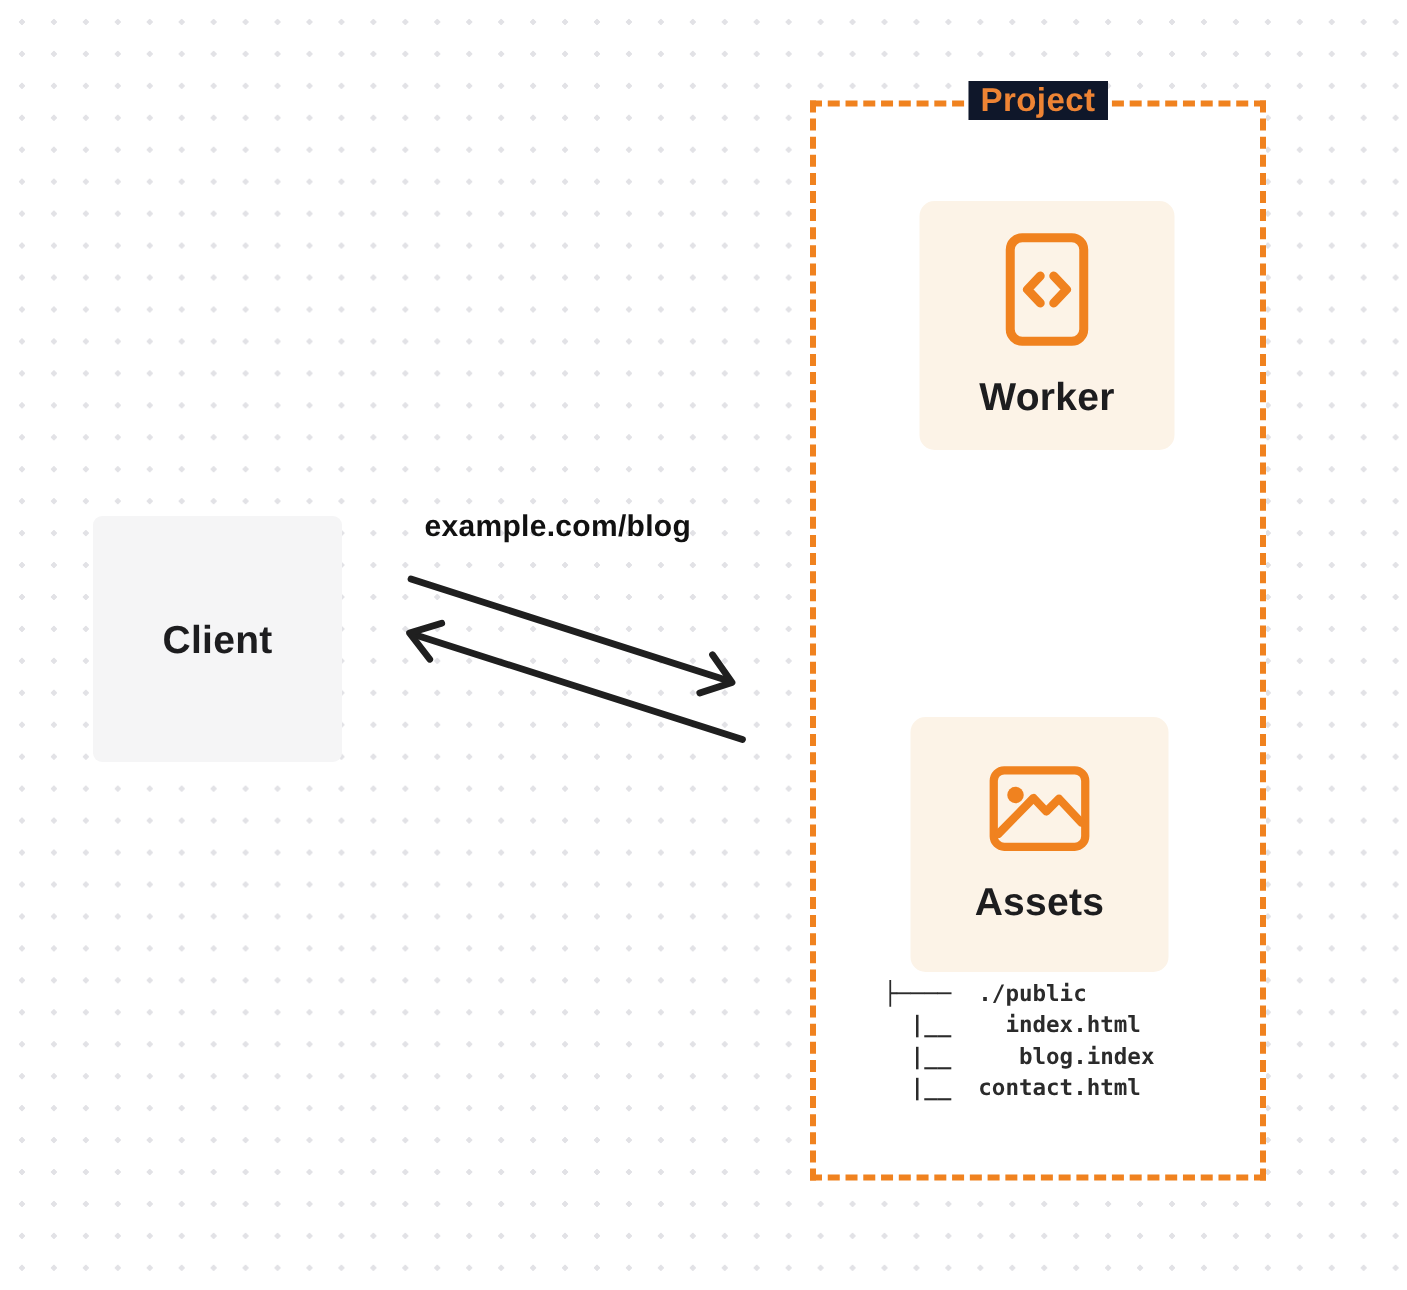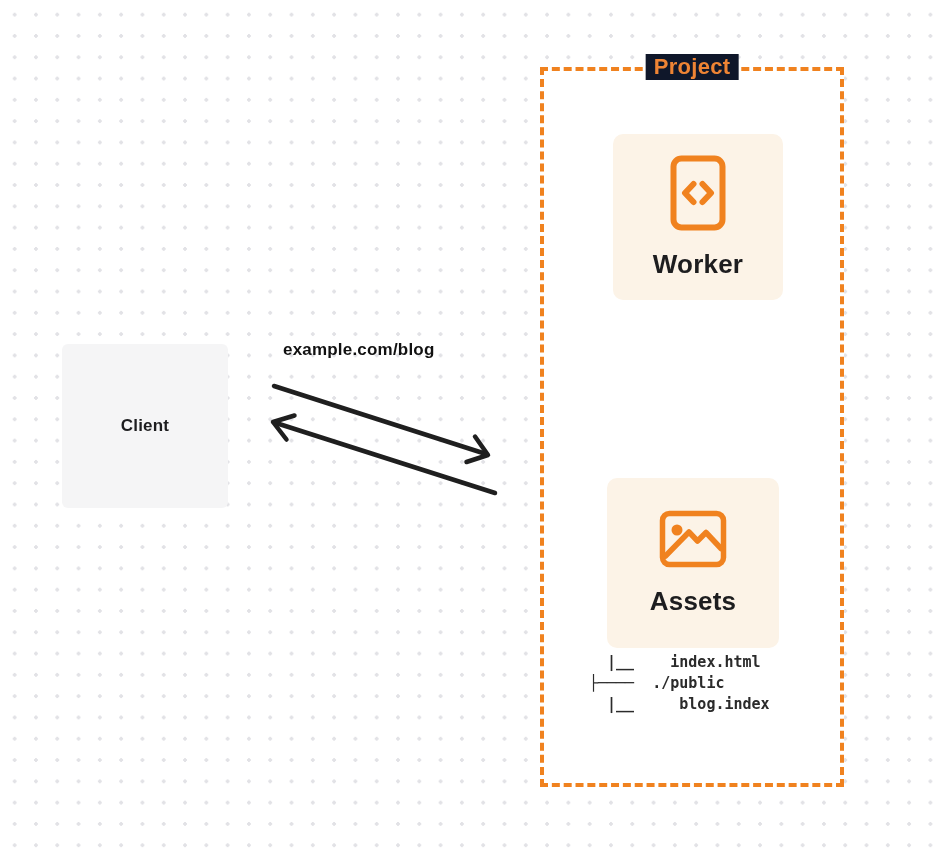--- a/index.html
+++ b/index.html
@@ -24,27 +24,27 @@
   }
   .client-box {
     position: absolute;
     left: 62px; top: 344px;
     width: 166px; height: 164px;
     background: #f5f5f6;
     border-radius: 6px;
     display: flex; align-items: center; justify-content: center;
   }
   .client-box .label {
-    font-size: 17px; font-weight: 700; color: #1d1d1f;
+    font-size: 26px; font-weight: 700; color: #1d1d1f;
     letter-spacing: 0.2px;
   }
   .request-label {
     position: absolute;
     left: 283px; top: 340px;
-    font-size: 17px; font-weight: 700; color: #111111;
+    font-size: 20px; font-weight: 700; color: #111111;
     letter-spacing: 0.2px;
     white-space: nowrap;
   }
   .project {
     position: absolute;
     left: 540px; top: 67px;
     width: 304px; height: 720px;
     box-sizing: border-box;
     border: 4px dashed #f0821f;
     background: #ffffff;
@@ -122,19 +122,20 @@
     <div class="card card-worker">
       <svg width="56" height="76" viewBox="0 0 56 76" xmlns="http://www.w3.org/2000/svg">
         <rect x="3.5" y="3.5" width="49" height="69" rx="8" fill="none" stroke="#f0821f" stroke-width="6"></rect>
         <path d="M23.5 29 L15 38 L23.5 47" fill="none" stroke="#f0821f" stroke-width="6" stroke-linecap="round" stroke-linejoin="round"></path>
         <path d="M32.5 29 L41 38 L32.5 47" fill="none" stroke="#f0821f" stroke-width="6" stroke-linecap="round" stroke-linejoin="round"></path>
       </svg>
       <div class="card-label">Worker</div>
     </div>
 
     <div class="file-tree">
+      <div class="tree-line">├────  ./public</div>
       <div class="tree-line">  |__    index.html</div>
-      <div class="tree-line">├────  ./public</div>
       <div class="tree-line">  |__     blog.index</div>
+      <div class="tree-line">  |__  contact.html</div>
     </div>
   </div>
 
 </div>
 
 </body></html>

